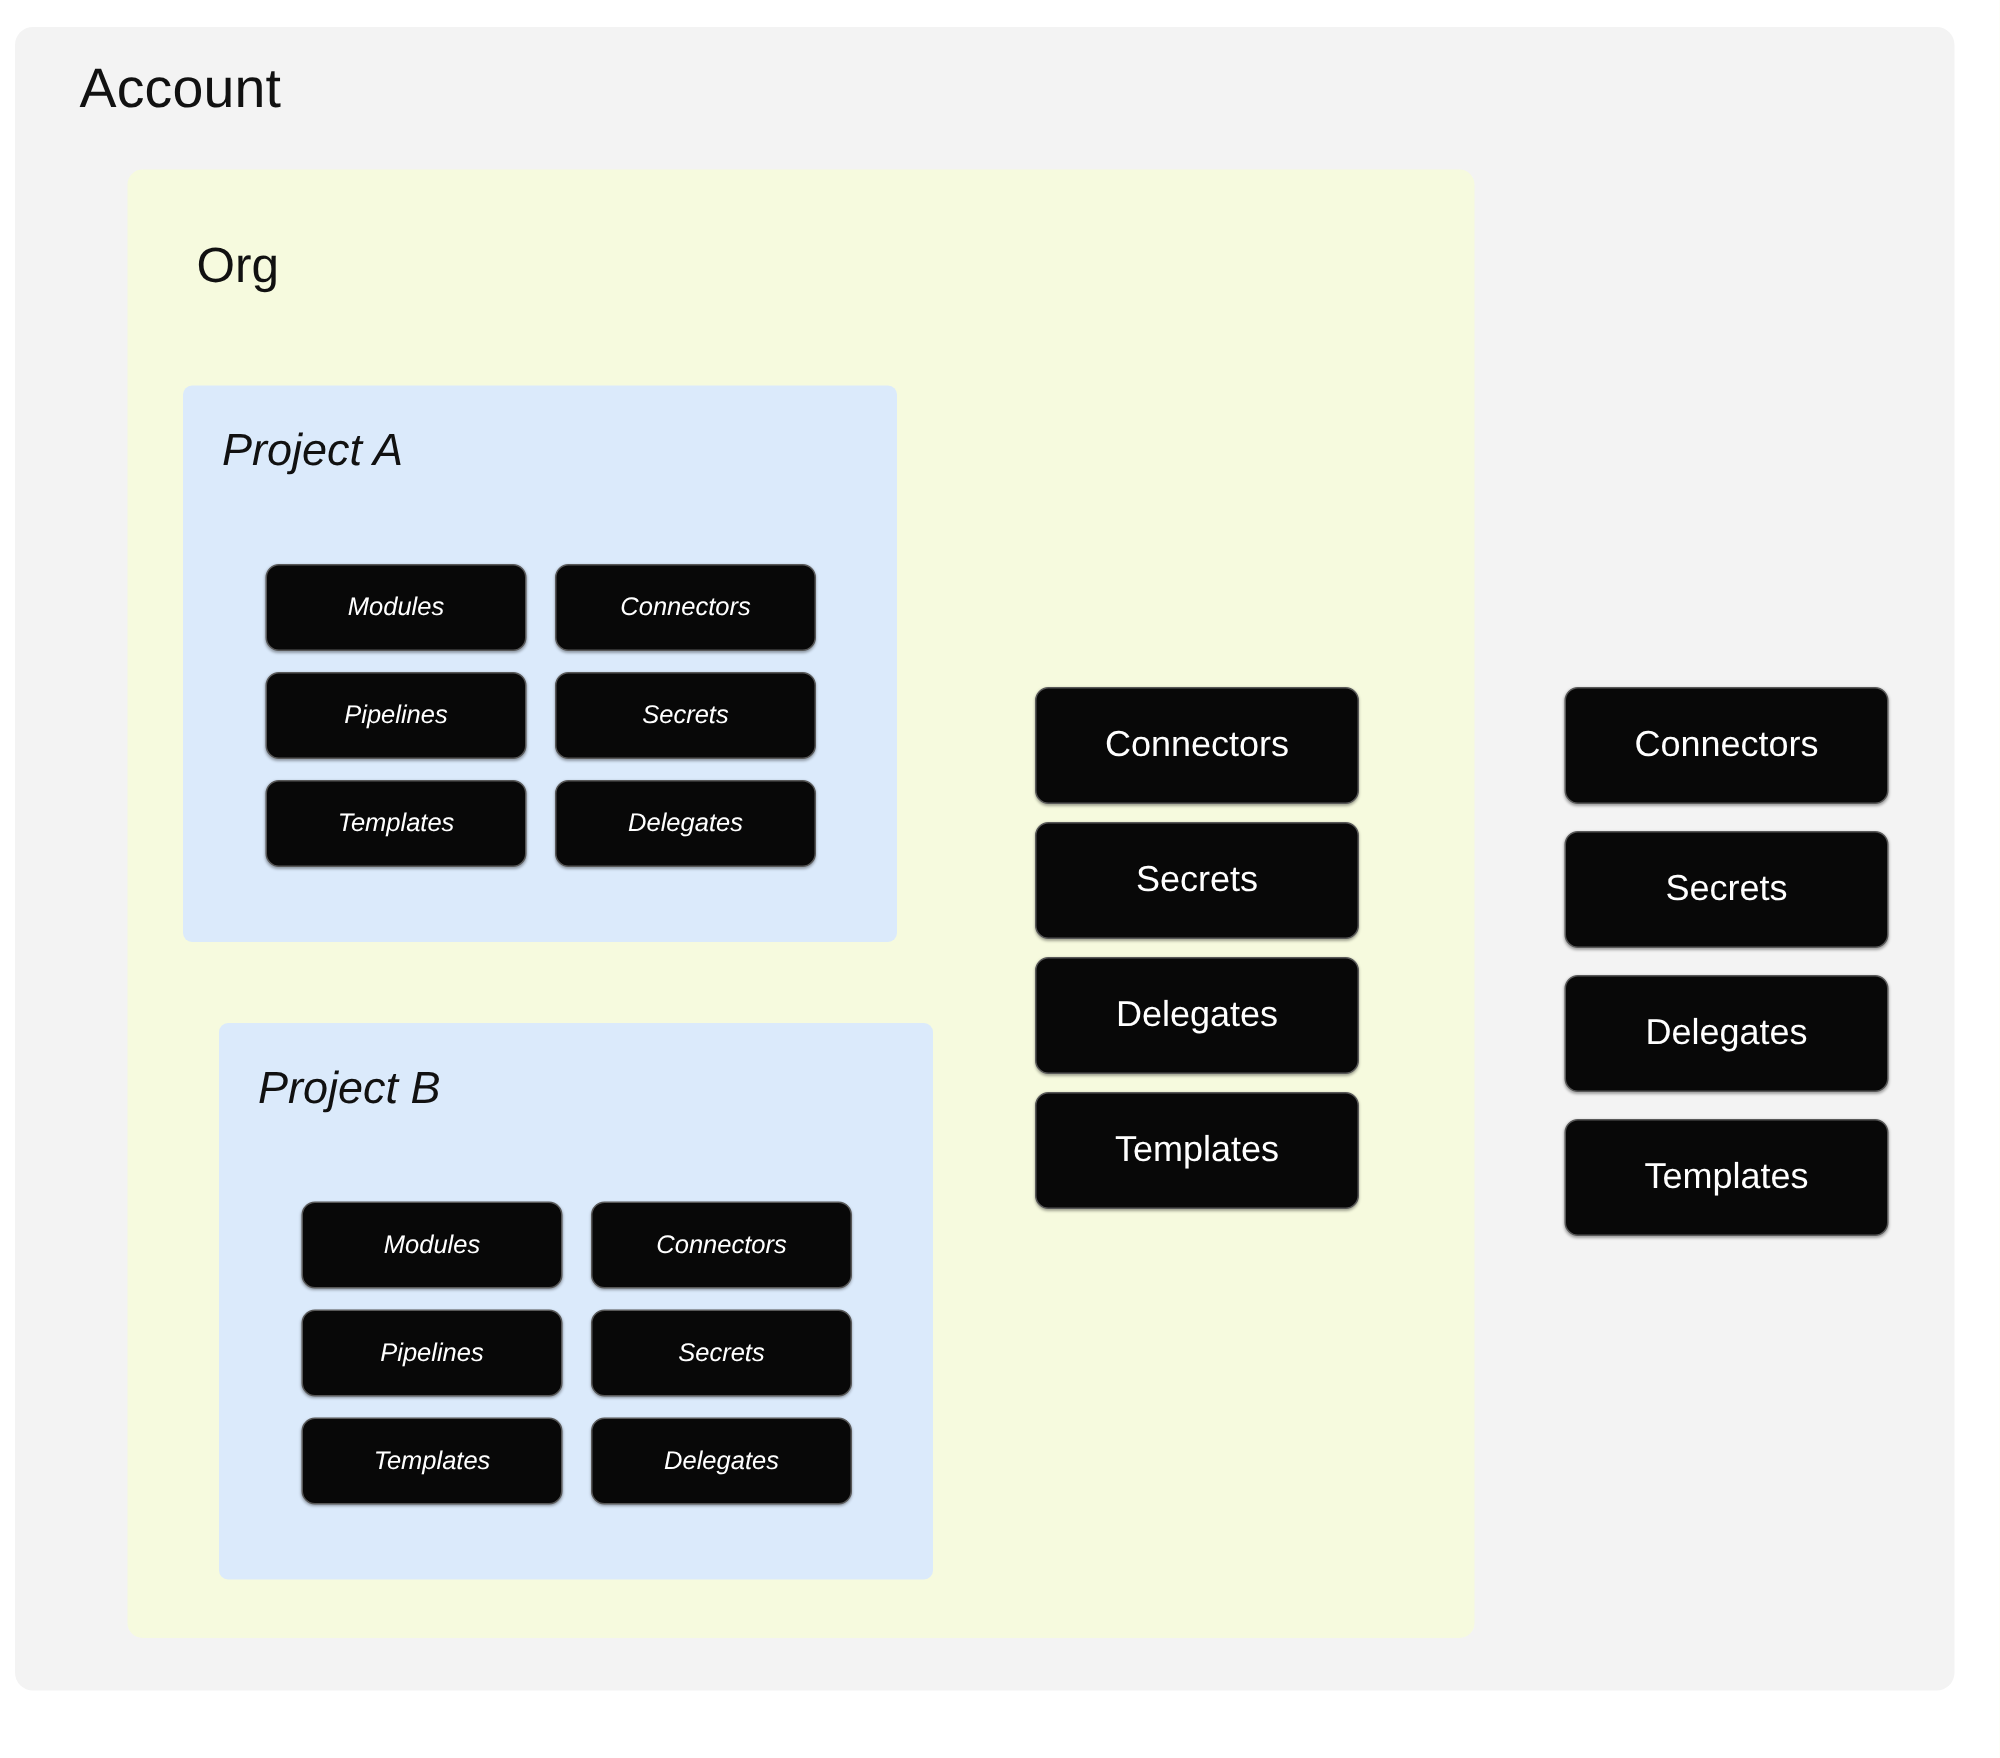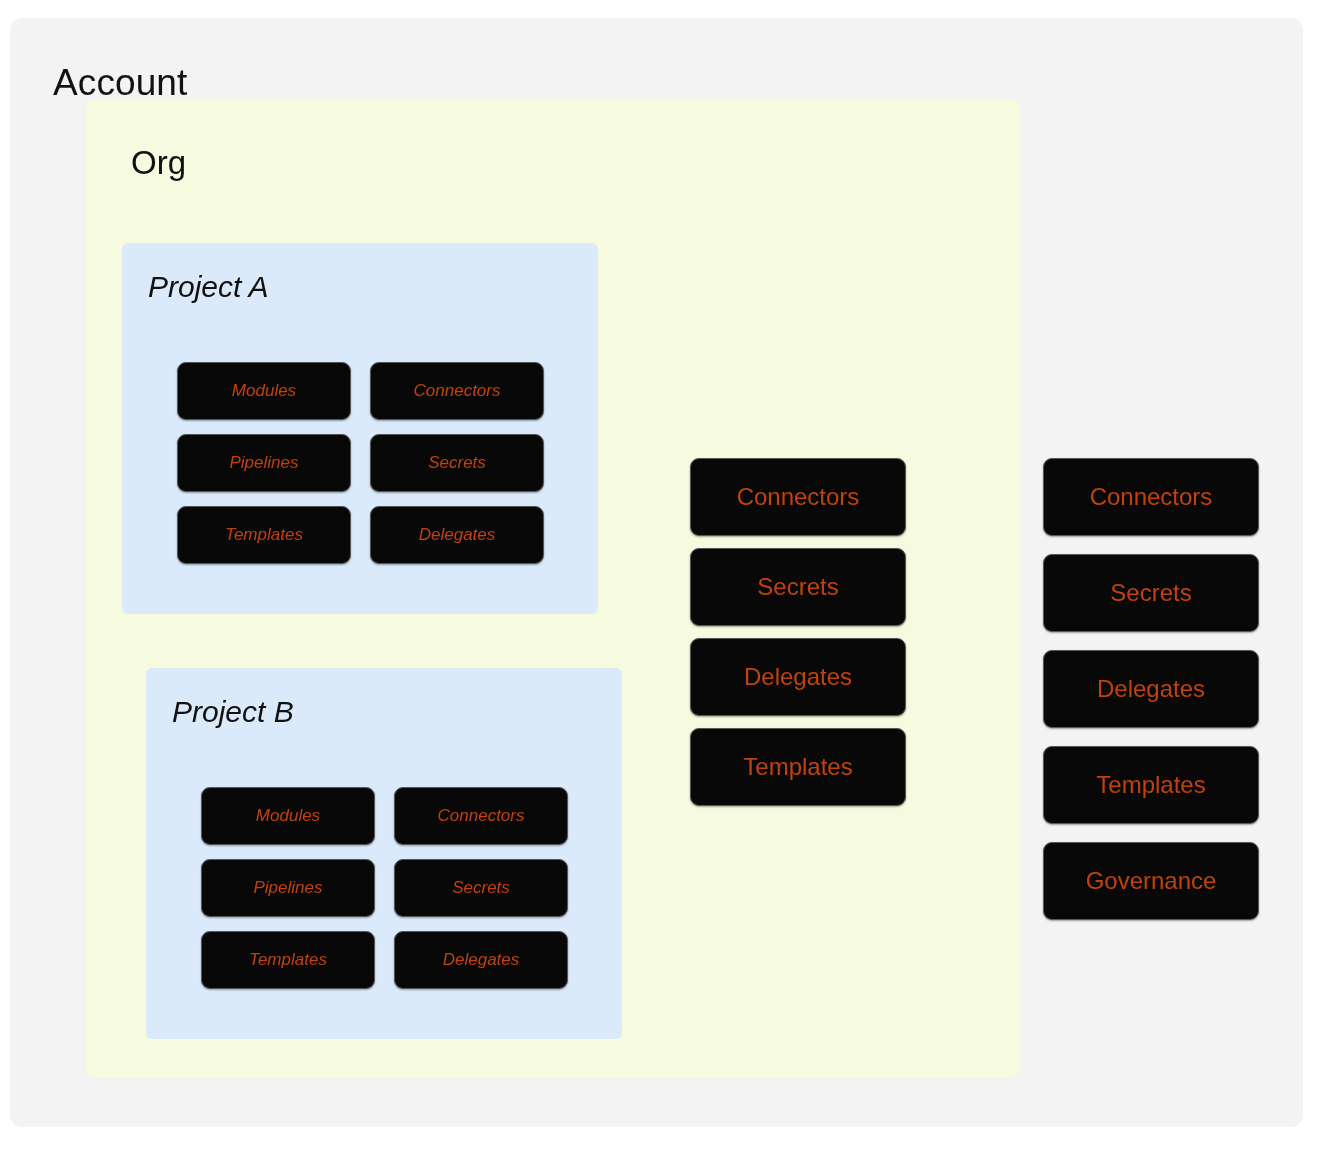--- a/index.html
+++ b/index.html
@@ -25,39 +25,38 @@
     top: 18px;
     width: 1293px;
     height: 1109px;
     background: #f3f3f3;
     border-radius: 12px;
   }
 
   .account-title {
     position: absolute;
     left: 43px;
-    top: 44px;
+    top: 20px;
     font-size: 37px;
     line-height: 1.15;
     color: #111111;
     letter-spacing: 0.1px;
     white-space: nowrap;
   }
 
   
   .org-card {
     position: absolute;
     left: 75px;
-    top: 81px;
+    top: 95px;
     width: 898px;
     height: 979px;
     background: #f6faded9;
     background: #f6fade;
     border-radius: 10px;
-    padding-left: 37px;
   }
 
   .org-title {
     position: absolute;
     left: 46px;
     top: 45px;
     font-size: 33px;
     line-height: 1.15;
     color: #111111;
     white-space: nowrap;
@@ -94,21 +93,21 @@
     display: grid;
     grid-template-columns: 174px 174px;
     grid-auto-rows: 58px;
     column-gap: 19px;
     row-gap: 14px;
   }
 
   
   .chip {
     background: #080808;
-    color: #c2410c;
+    color: #ffffff;
     border: 1px solid #585858;
     border-radius: 9px;
     display: flex;
     align-items: center;
     justify-content: center;
     box-sizing: border-box;
     box-shadow: 0 1px 2px rgba(0, 0, 0, 0.35);
     text-align: left;
     user-select: none;
   }
@@ -188,17 +187,16 @@
       <div class="chip">Secrets</div>
       <div class="chip">Delegates</div>
       <div class="chip">Templates</div>
     </div>
 
     <div class="stack account-stack">
       <div class="chip">Connectors</div>
       <div class="chip">Secrets</div>
       <div class="chip">Delegates</div>
       <div class="chip">Templates</div>
-      <div class="chip">Governance</div>
     </div>
 
   </div>
 </div>
 
 </body></html>

